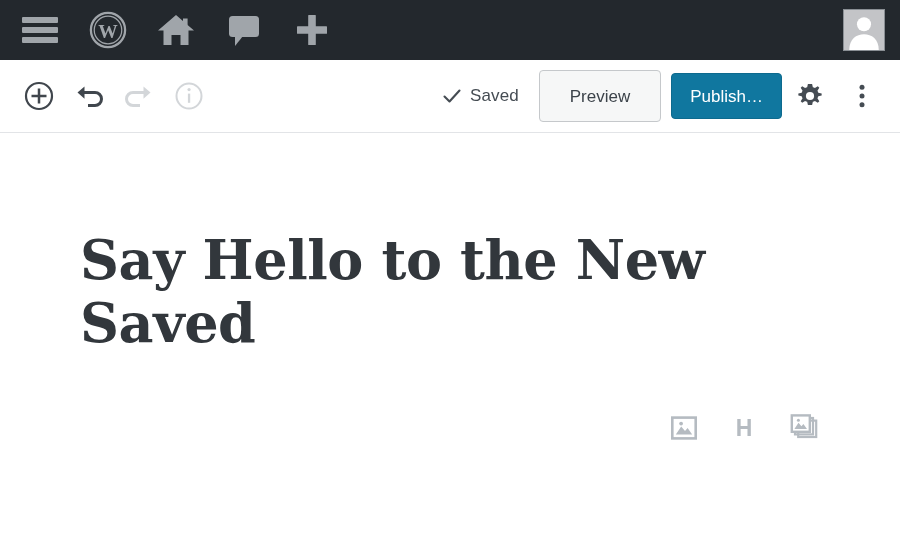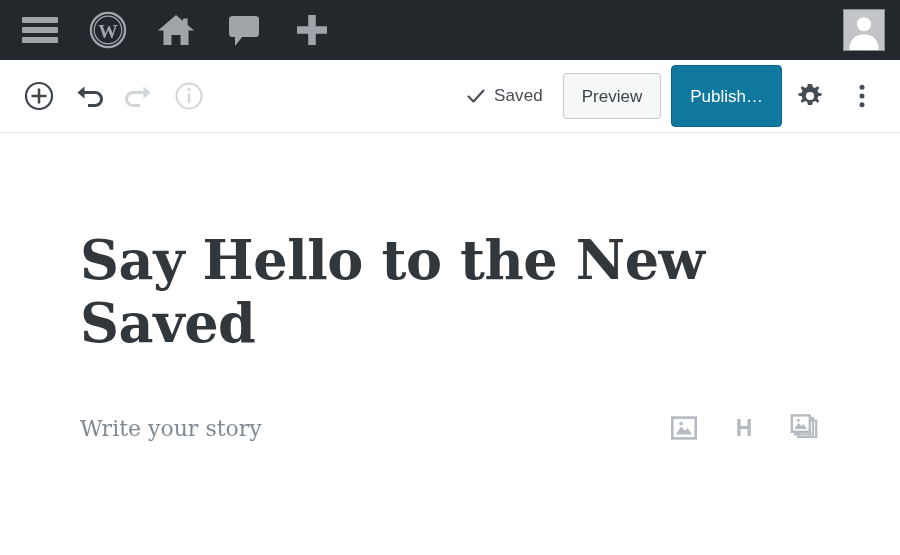--- a/index.html
+++ b/index.html
@@ -100,29 +100,29 @@
     line-height: 1;
     border-radius: 4px;
     cursor: pointer;
     display: inline-flex;
     align-items: center;
     justify-content: center;
     white-space: nowrap;
   }
 
   .btn-preview {
-    height: 46px;
-    padding: 0 18px;
+    height: 52px;
+    padding: 0 30px;
     background: #f6f7f7;
     border: 1px solid #c5c8cb;
     color: #3c434a;
   }
 
   .btn-publish {
-    height: 62px;
+    height: 46px;
     padding: 0 18px;
     margin-left: 10px;
     background: #10779f;
     border: 1px solid #0d6a8e;
     color: #ffffff;
   }
 
   .tb-icon-btn {
     width: 48px;
     height: 48px;
@@ -321,21 +321,20 @@
 
   </div>
 </div>
 
 <div class="canvas">
 
   <div class="post-title">Say Hello to the New Saved</div>
 
   <div class="block-row">
 
-    <div class="story-placeholder">Write your story</div>
 
     <div class="block-icons">
 
       <button class="block-icon-btn" title="Image">
         <svg class="blk-ico" width="26" height="26" viewBox="0 0 26 26">
           <rect x="1.3" y="2.6" width="23.4" height="20.8" fill="none" stroke="#b5bbc1" stroke-width="2.6"></rect>
           <path d="M4.8 19.6 L10.2 11.4 L14 16.1 L16.6 12.9 L21.2 19.6 Z" fill="#b5bbc1"></path>
           <circle cx="10.1" cy="8.6" r="1.9" fill="#b5bbc1"></circle>
         </svg>
       </button>

